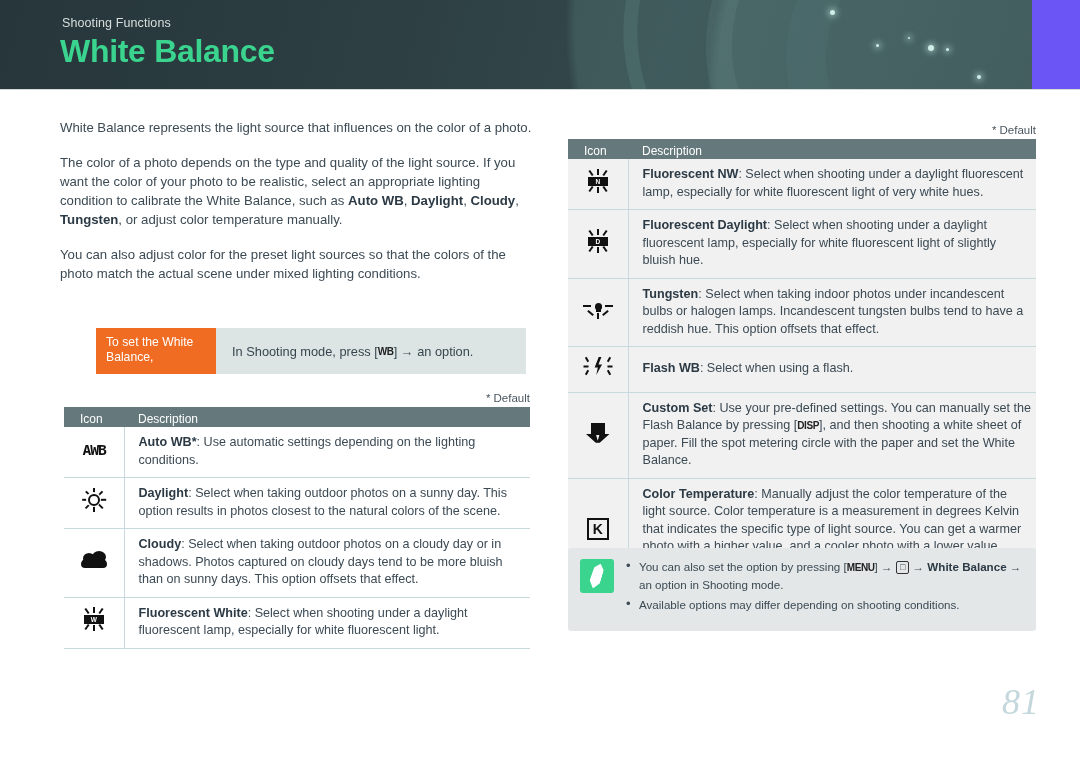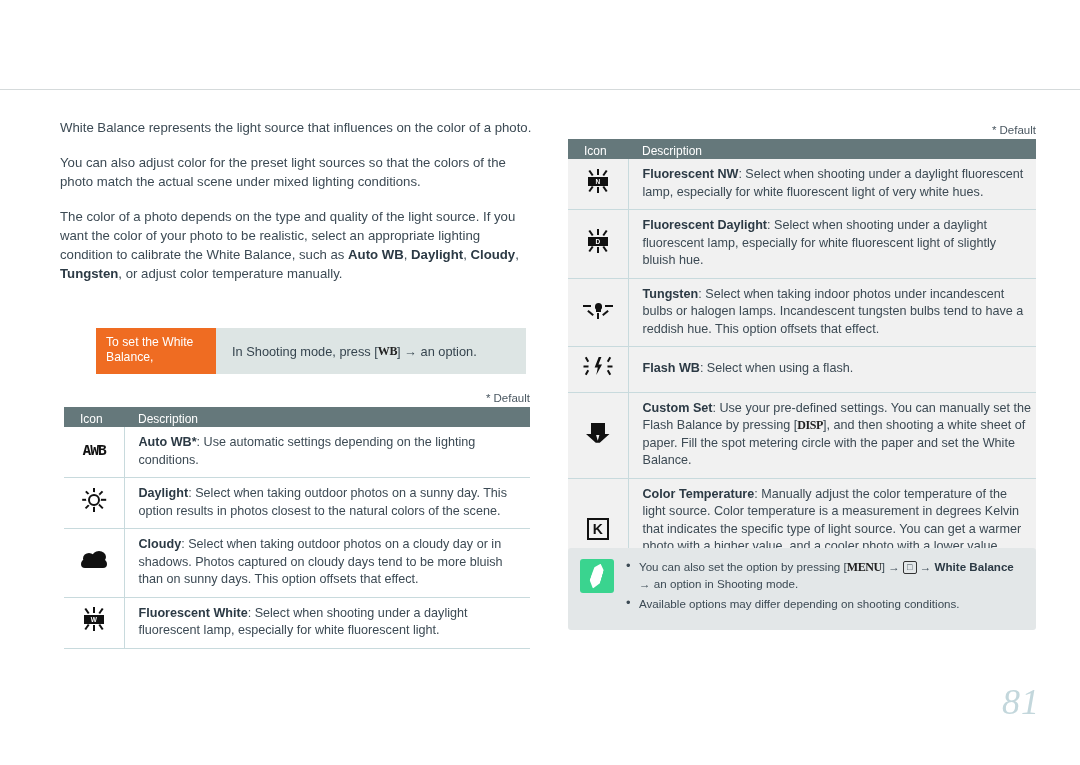--- a/index.html
+++ b/index.html
@@ -337,23 +337,23 @@
     width: 22px; height: 22px;
     border: 2px solid #111;
     font-size: 14px; font-weight: bold;
     color: #111; line-height: 18px;
     text-align: center;
     font-family: "Liberation Sans", sans-serif;
   }
 
   
   .key {
-    font-family: Liberation Serif, serif;
+    font-family: Liberation Sans, sans-serif;
     font-weight: bold;
-    font-size: 12px;
+    font-size: 10px;
     letter-spacing: -0.4px;
     color: #222;
     text-align: center;
   }
   .keybox {
     display: inline-block;
     border: 1.3px solid #333;
     border-radius: 2px;
     padding: 0px 3px;
     font-size: 9px;
@@ -416,29 +416,47 @@
     font-size: 36px;
     color: #c3d7dc;
     letter-spacing: 1px;
   }
 </style>
 </head>
 <body>
 
 <div class="page">
 
+  <div class="header">
+    <div class="header-art"></div>
+    <div class="swoosh sw3"></div>
+    <div class="swoosh sw1"></div>
+    <div class="swoosh sw2"></div>
+
+    <div class="sparkle" style="left:830px; top:10px; width:5px; height:5px;"></div>
+    <div class="sparkle" style="left:876px; top:44px; width:3px; height:3px;"></div>
+    <div class="sparkle" style="left:908px; top:37px; width:2px; height:2px;"></div>
+    <div class="sparkle" style="left:928px; top:45px; width:6px; height:6px;"></div>
+    <div class="sparkle" style="left:946px; top:48px; width:3px; height:3px;"></div>
+    <div class="sparkle" style="left:977px; top:75px; width:4px; height:4px;"></div>
+
+    <div class="purple-bar"></div>
+
+    <div class="header-sub">Shooting Functions</div>
+    <div class="header-title">White Balance</div>
+  </div>
   <div class="header-underline"></div>
 
   <div class="col-left">
 
     <p class="body">White Balance represents the light source that influences on the color of a photo.</p>
 
+    <p class="body"><span>The color of a photo depends on the type and quality of the light source. If you want the color of your photo to be realistic, select an appropriate lighting condition to calibrate the White Balance, such as </span><b>Auto WB</b><span>, </span><b>Daylight</b><span>, </span><b>Cloudy</b><span>, </span><b>Tungsten</b><span>, or adjust color temperature manually.</span></p>
+
     <p class="body">You can also adjust color for the preset light sources so that the colors of the photo match the actual scene under mixed lighting conditions.</p>
-
-    <p class="body"><span>The color of a photo depends on the type and quality of the light source. If you want the color of your photo to be realistic, select an appropriate lighting condition to calibrate the White Balance, such as </span><b>Auto WB</b><span>, </span><b>Daylight</b><span>, </span><b>Cloudy</b><span>, </span><b>Tungsten</b><span>, or adjust color temperature manually.</span></p>
   </div>
 
   <div class="callout">
     <div class="callout-tag">To set the White Balance,</div>
     <div class="callout-body">
       <span>In Shooting mode, press [</span>
         <span class="key">WB</span>
         <span>] → an option.</span>
     </div>
   </div>

